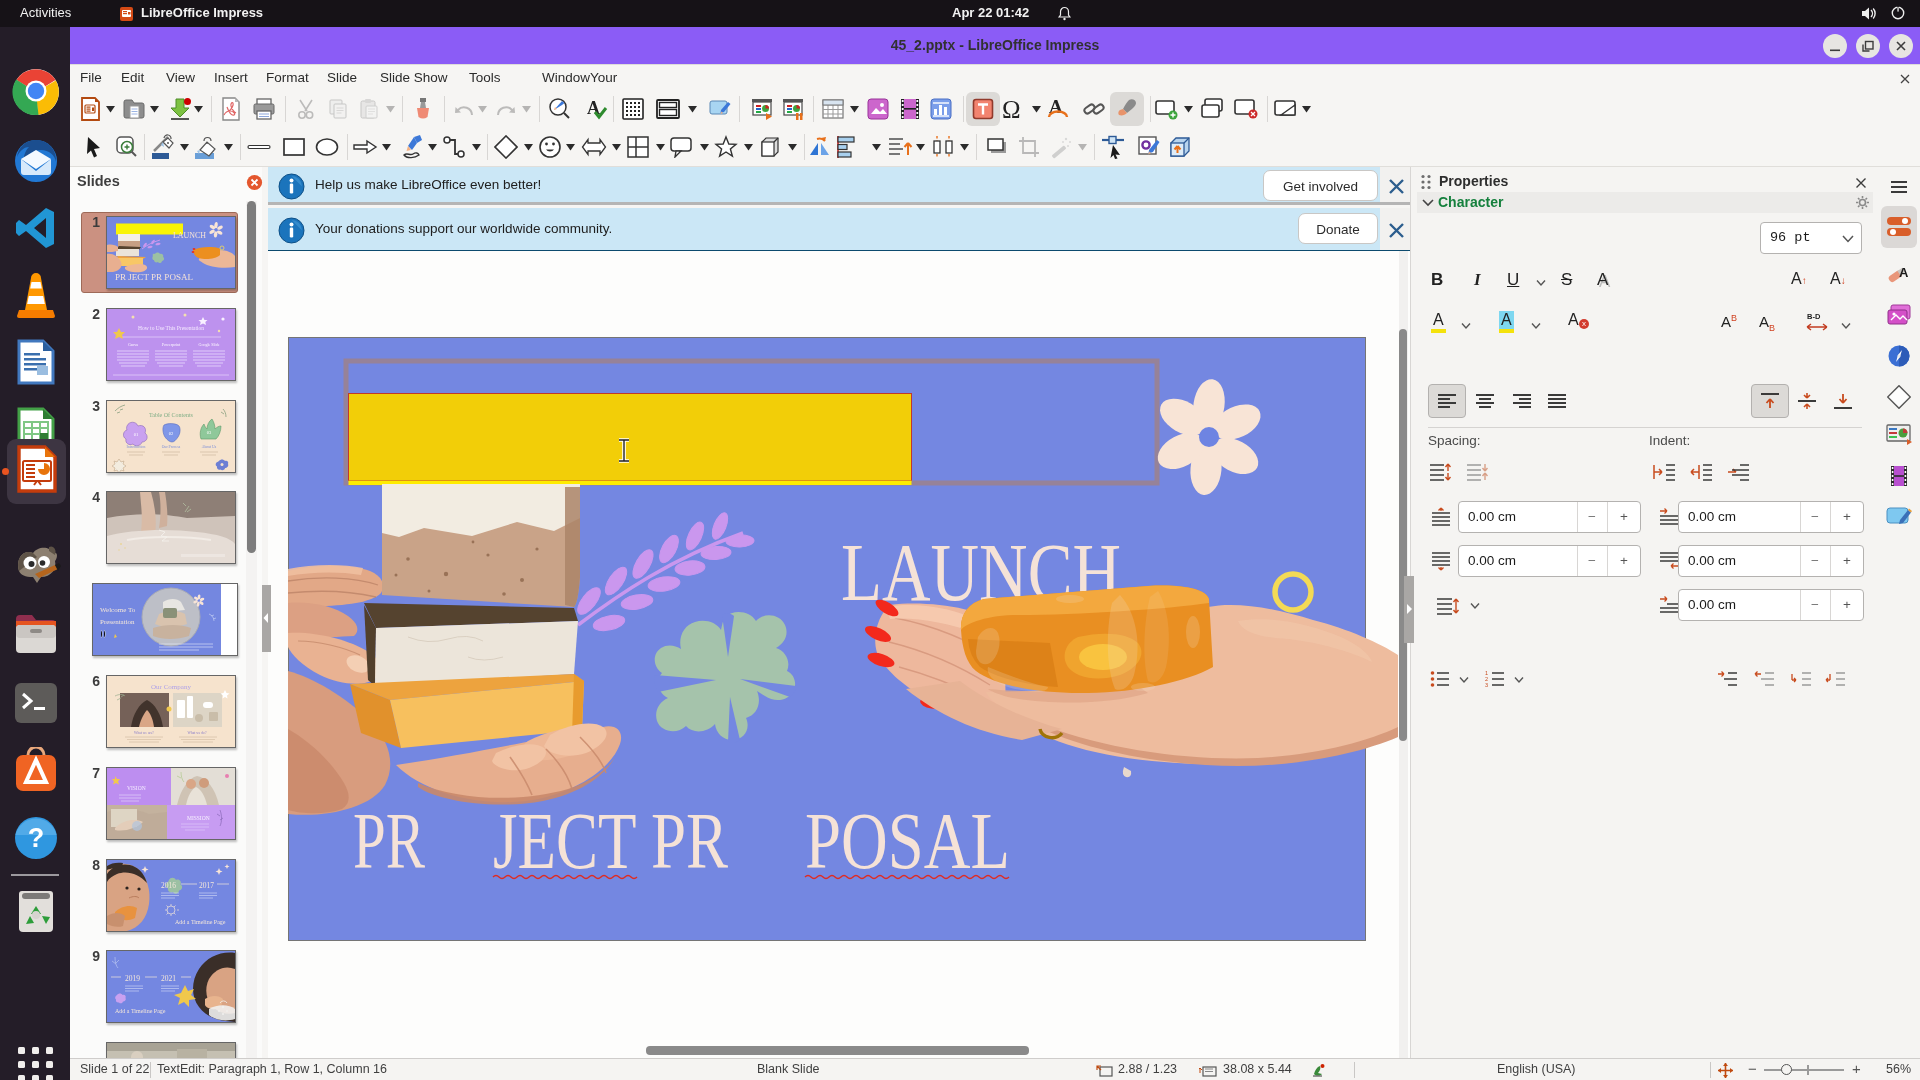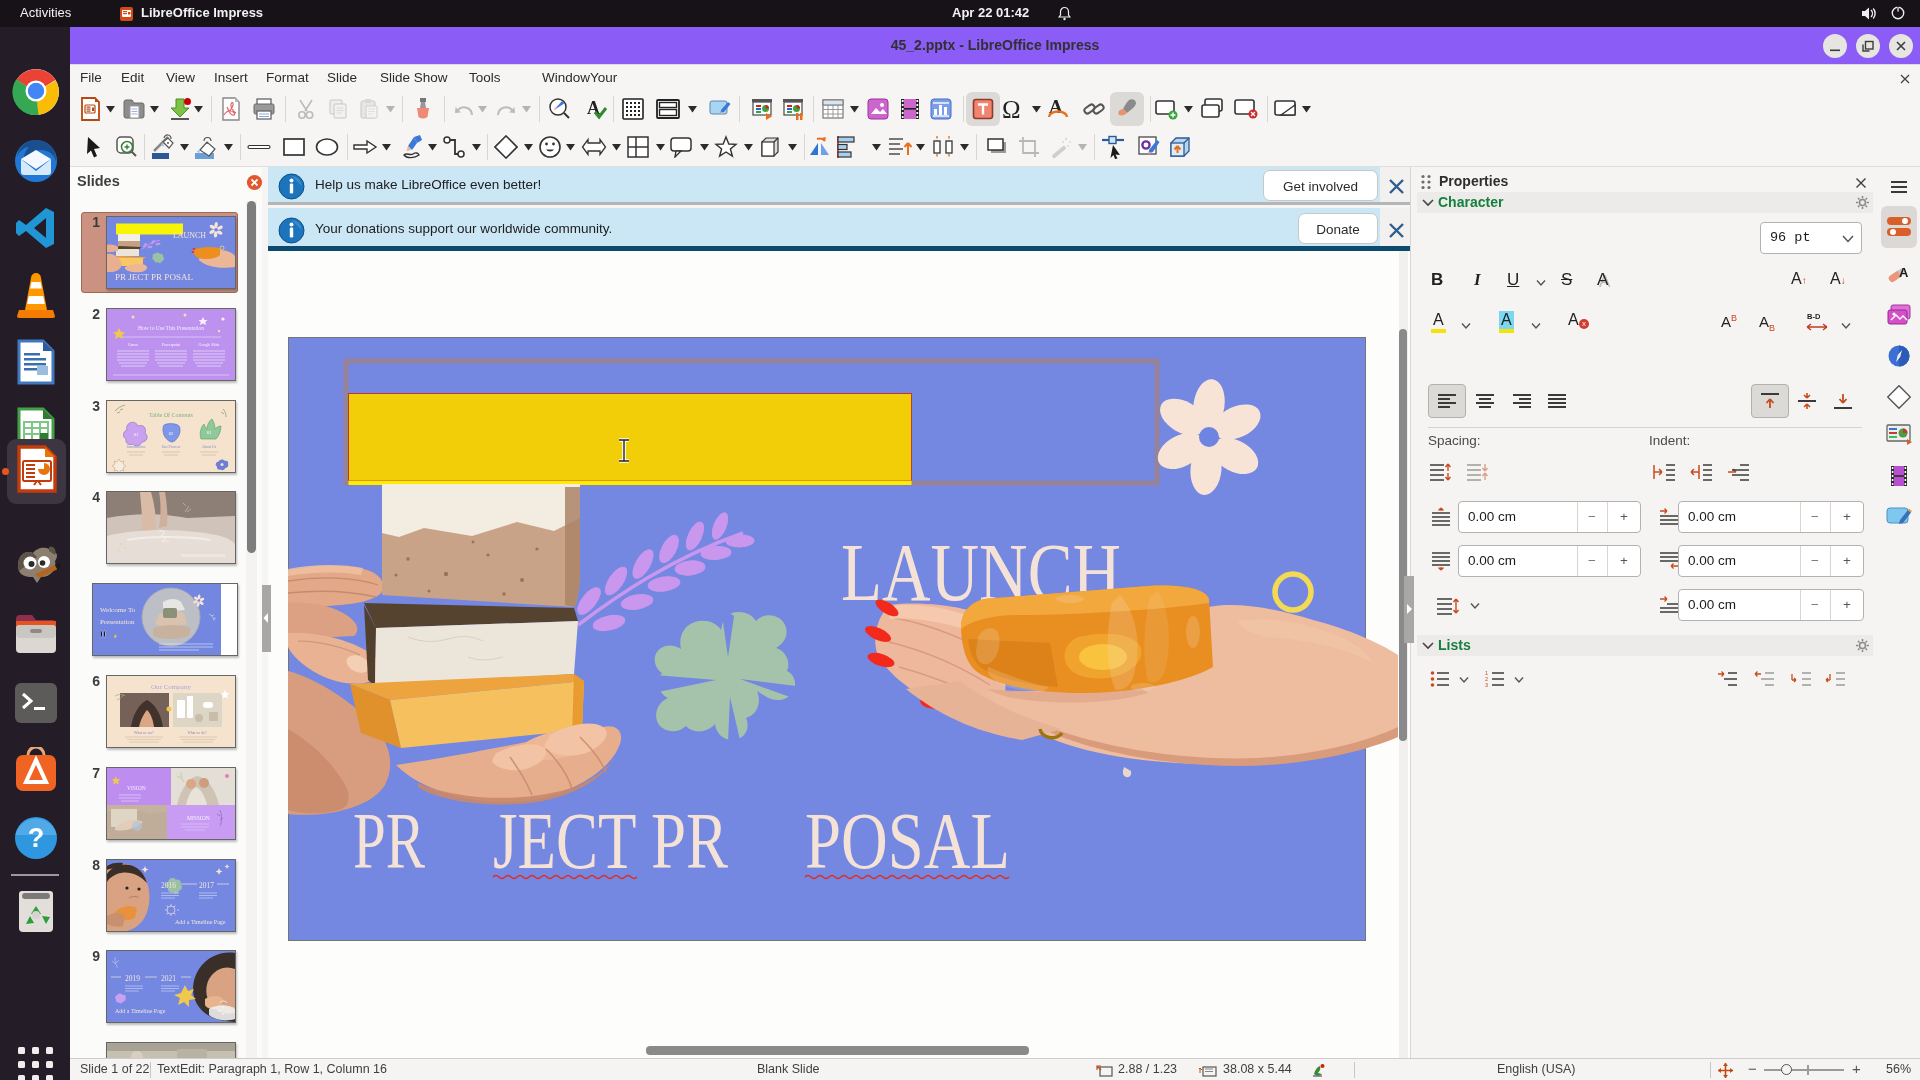--- a/index.html
+++ b/index.html
@@ -13,21 +13,21 @@
 #titlebar .t{position:absolute;width:100%;text-align:center;top:10px;font-size:14px;font-weight:bold;color:#313131;}
 .wbtn{position:absolute;top:34px;width:24px;height:24px;border-radius:50%;background:#e7e5e2;z-index:55;}
 #menubar{position:absolute;left:70px;top:66px;width:1850px;height:24px;background:#f6f5f3;font-size:13.5px;color:#2b2b2b;}
 #menubar span{position:absolute;top:4px;}
 #toolbar1{position:absolute;left:70px;top:90px;width:1850px;height:38px;background:#f6f5f3;}
 #toolbar2{position:absolute;left:70px;top:128px;width:1850px;height:39px;background:#f6f5f3;border-bottom:1px solid #e0deda;}
 #slidespanel{position:absolute;left:70px;top:199px;width:192px;height:859px;background:#fbfbfa;}
 #panehead{position:absolute;left:70px;top:167px;width:192px;height:32px;background:#fbfbfa;z-index:5;}
 #infobar1{position:absolute;left:268px;top:167px;width:1142px;height:38px;background:#f2f1ef;border-bottom:3px solid #b5b5b5;}
 #infobar1 .blue,#infobar2 .blue{position:absolute;left:0;top:0;width:1112px;height:100%;background:#cbe7f6;}
-#infobar2{position:absolute;left:268px;top:208px;width:1142px;height:43px;background:#f2f1ef;border-bottom:5px solid #0c4a6e;}
+#infobar2{position:absolute;left:268px;top:208px;width:1142px;height:43px;background:#f2f1ef;border-bottom:1px solid #0c4a6e;}
 #canvas{position:absolute;left:268px;top:251px;width:1142px;height:807px;background:#fdfdfc;}
 #props{position:absolute;left:1410px;top:167px;width:468px;height:891px;background:#f5f4f2;border-left:1px solid #d8d6d4;}
 #tabstrip{position:absolute;left:1878px;top:167px;width:42px;height:891px;background:#f5f4f2;}
 #statusbar{position:absolute;left:70px;top:1058px;width:1850px;height:22px;background:#f5f4f2;border-top:1px solid #cfcdcb;font-size:12.5px;color:#3f3f3f;}
 #statusbar span{position:absolute;top:3px;}
 .thumbbox{position:absolute;background:#fff;border:1px solid #666;box-shadow:1px 2px 2px rgba(0,0,0,.25);}
 .tnum{position:absolute;font-size:14px;font-weight:bold;color:#3c3c3c;}
 .infobtn{position:absolute;background:#fff;border:1px solid #c9c7c5;border-radius:7px;font-size:13.5px;color:#2b2b2b;text-align:center;}
 .field{position:absolute;background:#fff;border:1px solid #b4b2b0;border-radius:4px;font-size:13.5px;color:#1a1a1a;}
 .sechead{position:absolute;left:1416px;width:456px;height:21px;background:#ecebe9;font-size:14px;font-weight:bold;color:#15803d;}
@@ -1427,32 +1427,20 @@
  <svg class="abs" style="left:25px;top:430px;" width="24" height="18" viewBox="0 0 24 18">
       <g stroke="#3a3a3a" stroke-width="1.6">
         <path d="M1 2 h15 M1 7 h15 M1 12 h15 M1 17 h15"></path>
       </g>
       <path d="M20 2 v14 M20 2 l-2.5 3 M20 2 l2.5 3 M20 16 l-2.5 -3 M20 16 l2.5 -3" stroke="#c84b1e" stroke-width="1.4" fill="none"></path>
     </svg>
  <svg class="abs" style="left:58px;top:435px;" width="12" height="8" viewBox="0 0 12 8">
       <path d="M2 1.5 L6 6 L10 1.5" stroke="#555" stroke-width="1.4" fill="none"></path>
     </svg>
 
- <div class="sechead" style="left:6px;top:468px;width:456px;">
-      <svg class="abs" style="left:4px;top:6px;" width="14" height="10" viewBox="0 0 14 10">
-        <path d="M2 2 L7 7 L12 2" stroke="#444" stroke-width="1.6" fill="none"></path>
-      </svg>
-      <span class="abs" style="left:21px;top:2px;">Lists</span>
-      <svg class="abs" style="left:438px;top:3px;" width="15" height="15" viewBox="0 0 15 15">
-        <circle cx="7.5" cy="7.5" r="3" fill="none" stroke="#8a8a8a" stroke-width="1.6"></circle>
-        <g stroke="#8a8a8a" stroke-width="1.6">
-          <path d="M7.5 1 v2.2 M7.5 11.8 v2.2 M1 7.5 h2.2 M11.8 7.5 h2.2 M3 3 l1.5 1.5 M10.5 10.5 l1.5 1.5 M12 3 l-1.5 1.5 M4.5 10.5 L3 12"></path>
-        </g>
-      </svg>
-    </div>
  <svg class="abs" style="left:19px;top:504px;" width="20" height="16" viewBox="0 0 20 16">
       <g fill="#c84b1e">
         <circle cx="2.5" cy="2" r="1.8"></circle>
         <circle cx="2.5" cy="8" r="1.8"></circle>
         <circle cx="2.5" cy="14" r="1.8"></circle>
       </g>
       <g stroke="#3a3a3a" stroke-width="1.6">
         <path d="M7 2 h12 M7 8 h12 M7 14 h12"></path>
       </g>
     </svg>

